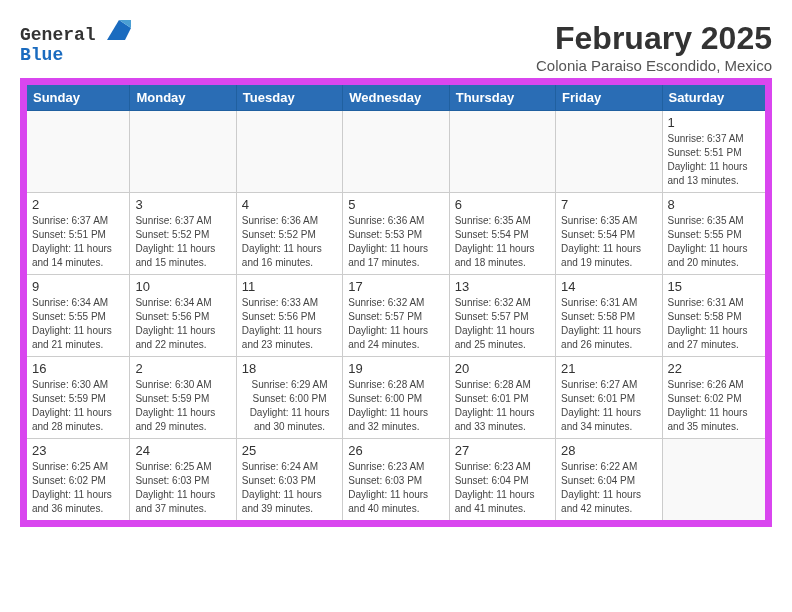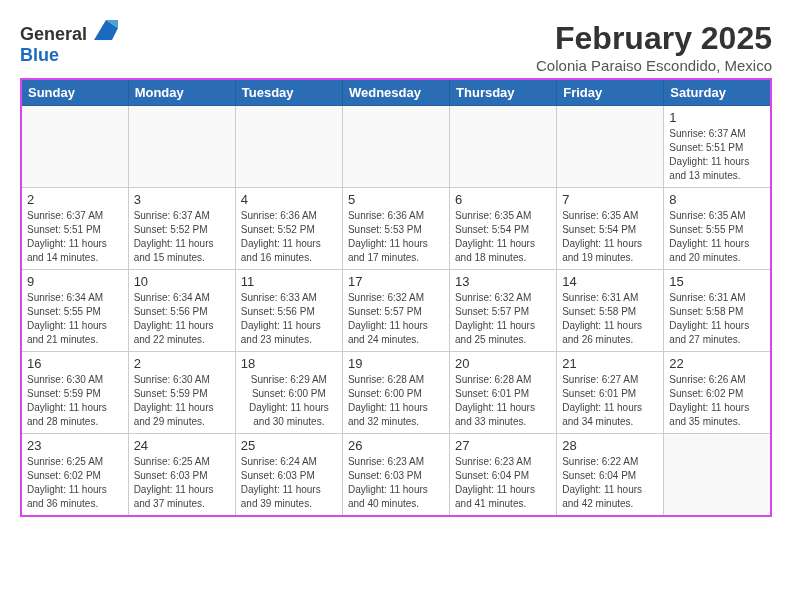--- a/index.html
+++ b/index.html
@@ -12,20 +12,21 @@
     }
     .header-logo {
       display: flex;
       align-items: flex-start;
       justify-content: space-between;
       margin-bottom: 4px;
     }
     .logo-area {
       display: flex;
       align-items: center;
+      font-family: Liberation Mono, monospace;
     }
     .logo-text-general {
       font-size: 18px;
       font-weight: bold;
       color: #333;
     }
     .logo-text-blue {
       font-size: 18px;
       font-weight: bold;
       color: #1a6bbf;
@@ -43,21 +44,21 @@
       font-weight: bold;
       color: #333;
     }
     .calendar-subtitle {
       font-size: 15px;
       color: #555;
     }
     .calendar-table {
       width: 100%;
       border-collapse: collapse;
-      border: 2px solid #d946ef;
+      border: 7px solid #d946ef;
     }
     .calendar-table th {
       background-color: #2a6db5;
       color: #fff;
       text-align: left;
       padding: 5px 6px;
       font-size: 13px;
       border: 1px solid #2060a0;
     }
     .calendar-table td {

